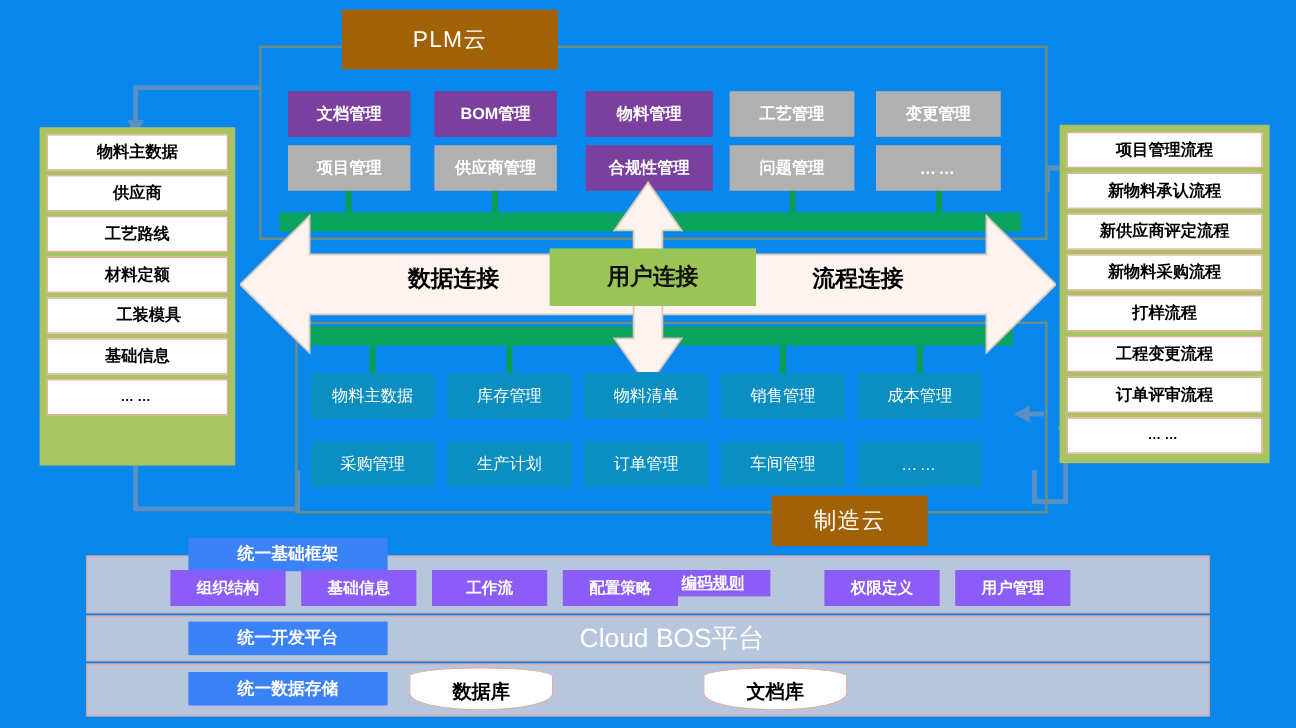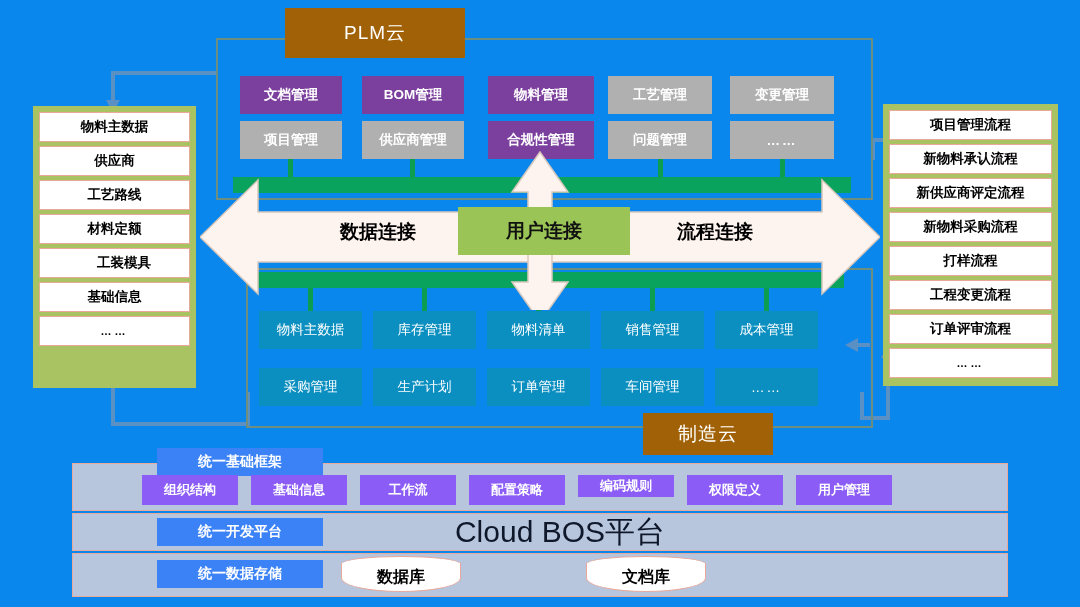--- a/index.html
+++ b/index.html
@@ -63,21 +63,21 @@
   .blabel{
     background:#3b82f6;color:#fff;display:flex;align-items:center;
     justify-content:center;font-size:14px;font-weight:bold;
   }
   .redchip{
     background:#8b5cf6;color:#fff;display:flex;align-items:center;
     justify-content:center;font-size:13px;font-weight:bold;
   }
   .bos-title{
     display:flex;align-items:center;justify-content:center;
-    font-size:30px;color:#0f172a;
+    font-size:22px;color:#ffffff;
   }
   .cyl{position:absolute;}
   .cyl .body{
     position:absolute;left:0;right:0;top:7px;bottom:0;
     background:#fff;border-left:1.5px solid #e8a99b;border-right:1.5px solid #e8a99b;
     border-bottom:1.5px solid #e8a99b;border-bottom-left-radius:50% 14px;
     border-bottom-right-radius:50% 14px;
   }
   .cyl .top{
     position:absolute;left:0;right:0;top:0;height:14px;
@@ -194,21 +194,21 @@
 
   <div class="arrow-label" style="left:645px;top:212px;width:140px;height:40px;">流程连接</div>
 
   <div class="abs bstrip" style="left:72px;top:463px;width:936px;height:48px;"></div>
   <div class="abs blabel" style="left:157px;top:448px;width:166px;height:28px;">统一基础框架</div>
 
   <div class="abs redchip" style="left:142px;top:475px;width:96px;height:30px;">组织结构</div>
   <div class="abs redchip" style="left:251px;top:475px;width:96px;height:30px;">基础信息</div>
   <div class="abs redchip" style="left:360px;top:475px;width:96px;height:30px;">工作流</div>
   <div class="abs redchip" style="left:469px;top:475px;width:96px;height:30px;">配置策略</div>
-  <div class="abs redchip" style="left:578px;top:475px;width:96px;height:22px;">编码规则</div>
+  <div class="abs redchip" style="left:546px;top:475px;width:96px;height:22px;text-decoration:underline;">编码规则</div>
   <div class="abs redchip" style="left:687px;top:475px;width:96px;height:30px;">权限定义</div>
   <div class="abs redchip" style="left:796px;top:475px;width:96px;height:30px;">用户管理</div>
 
   <div class="abs bstrip" style="left:72px;top:513px;width:936px;height:38px;"></div>
   <div class="abs blabel" style="left:157px;top:518px;width:166px;height:28px;">统一开发平台</div>
   <div class="abs bos-title" style="left:400px;top:516px;width:320px;height:32px;">Cloud BOS平台</div>
 
   <div class="abs bstrip" style="left:72px;top:553px;width:936px;height:44px;"></div>
   <div class="abs blabel" style="left:157px;top:560px;width:166px;height:28px;">统一数据存储</div>
 

